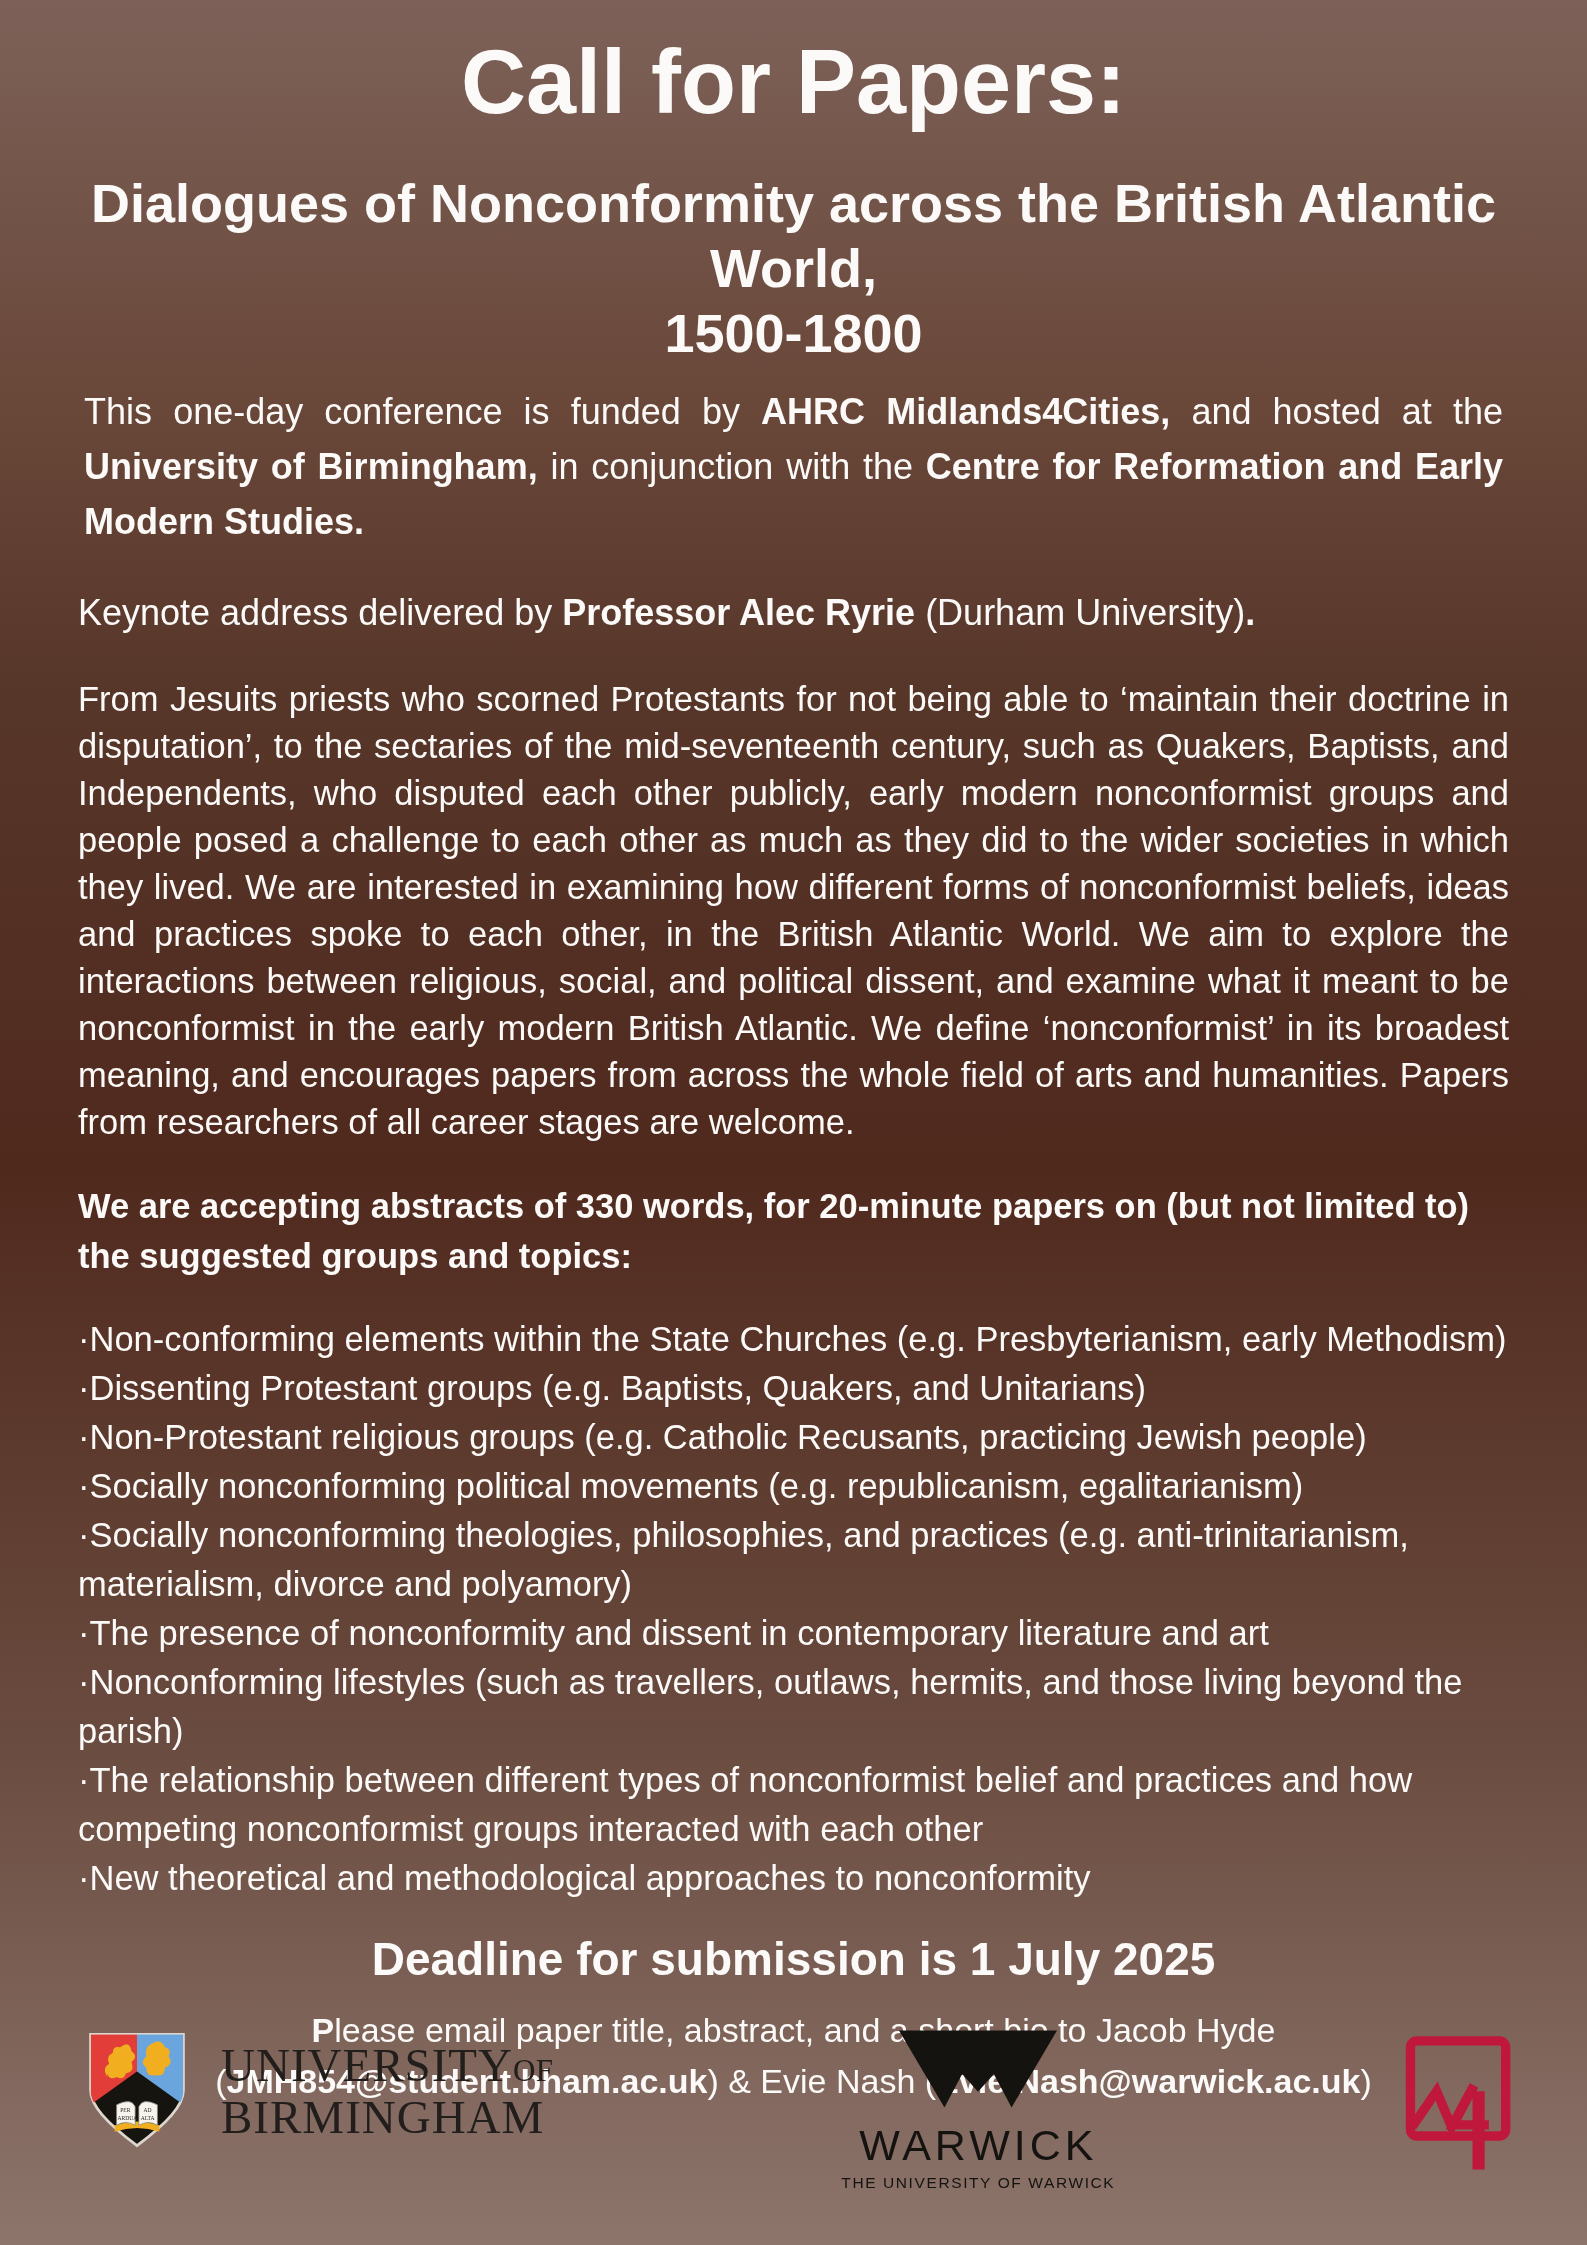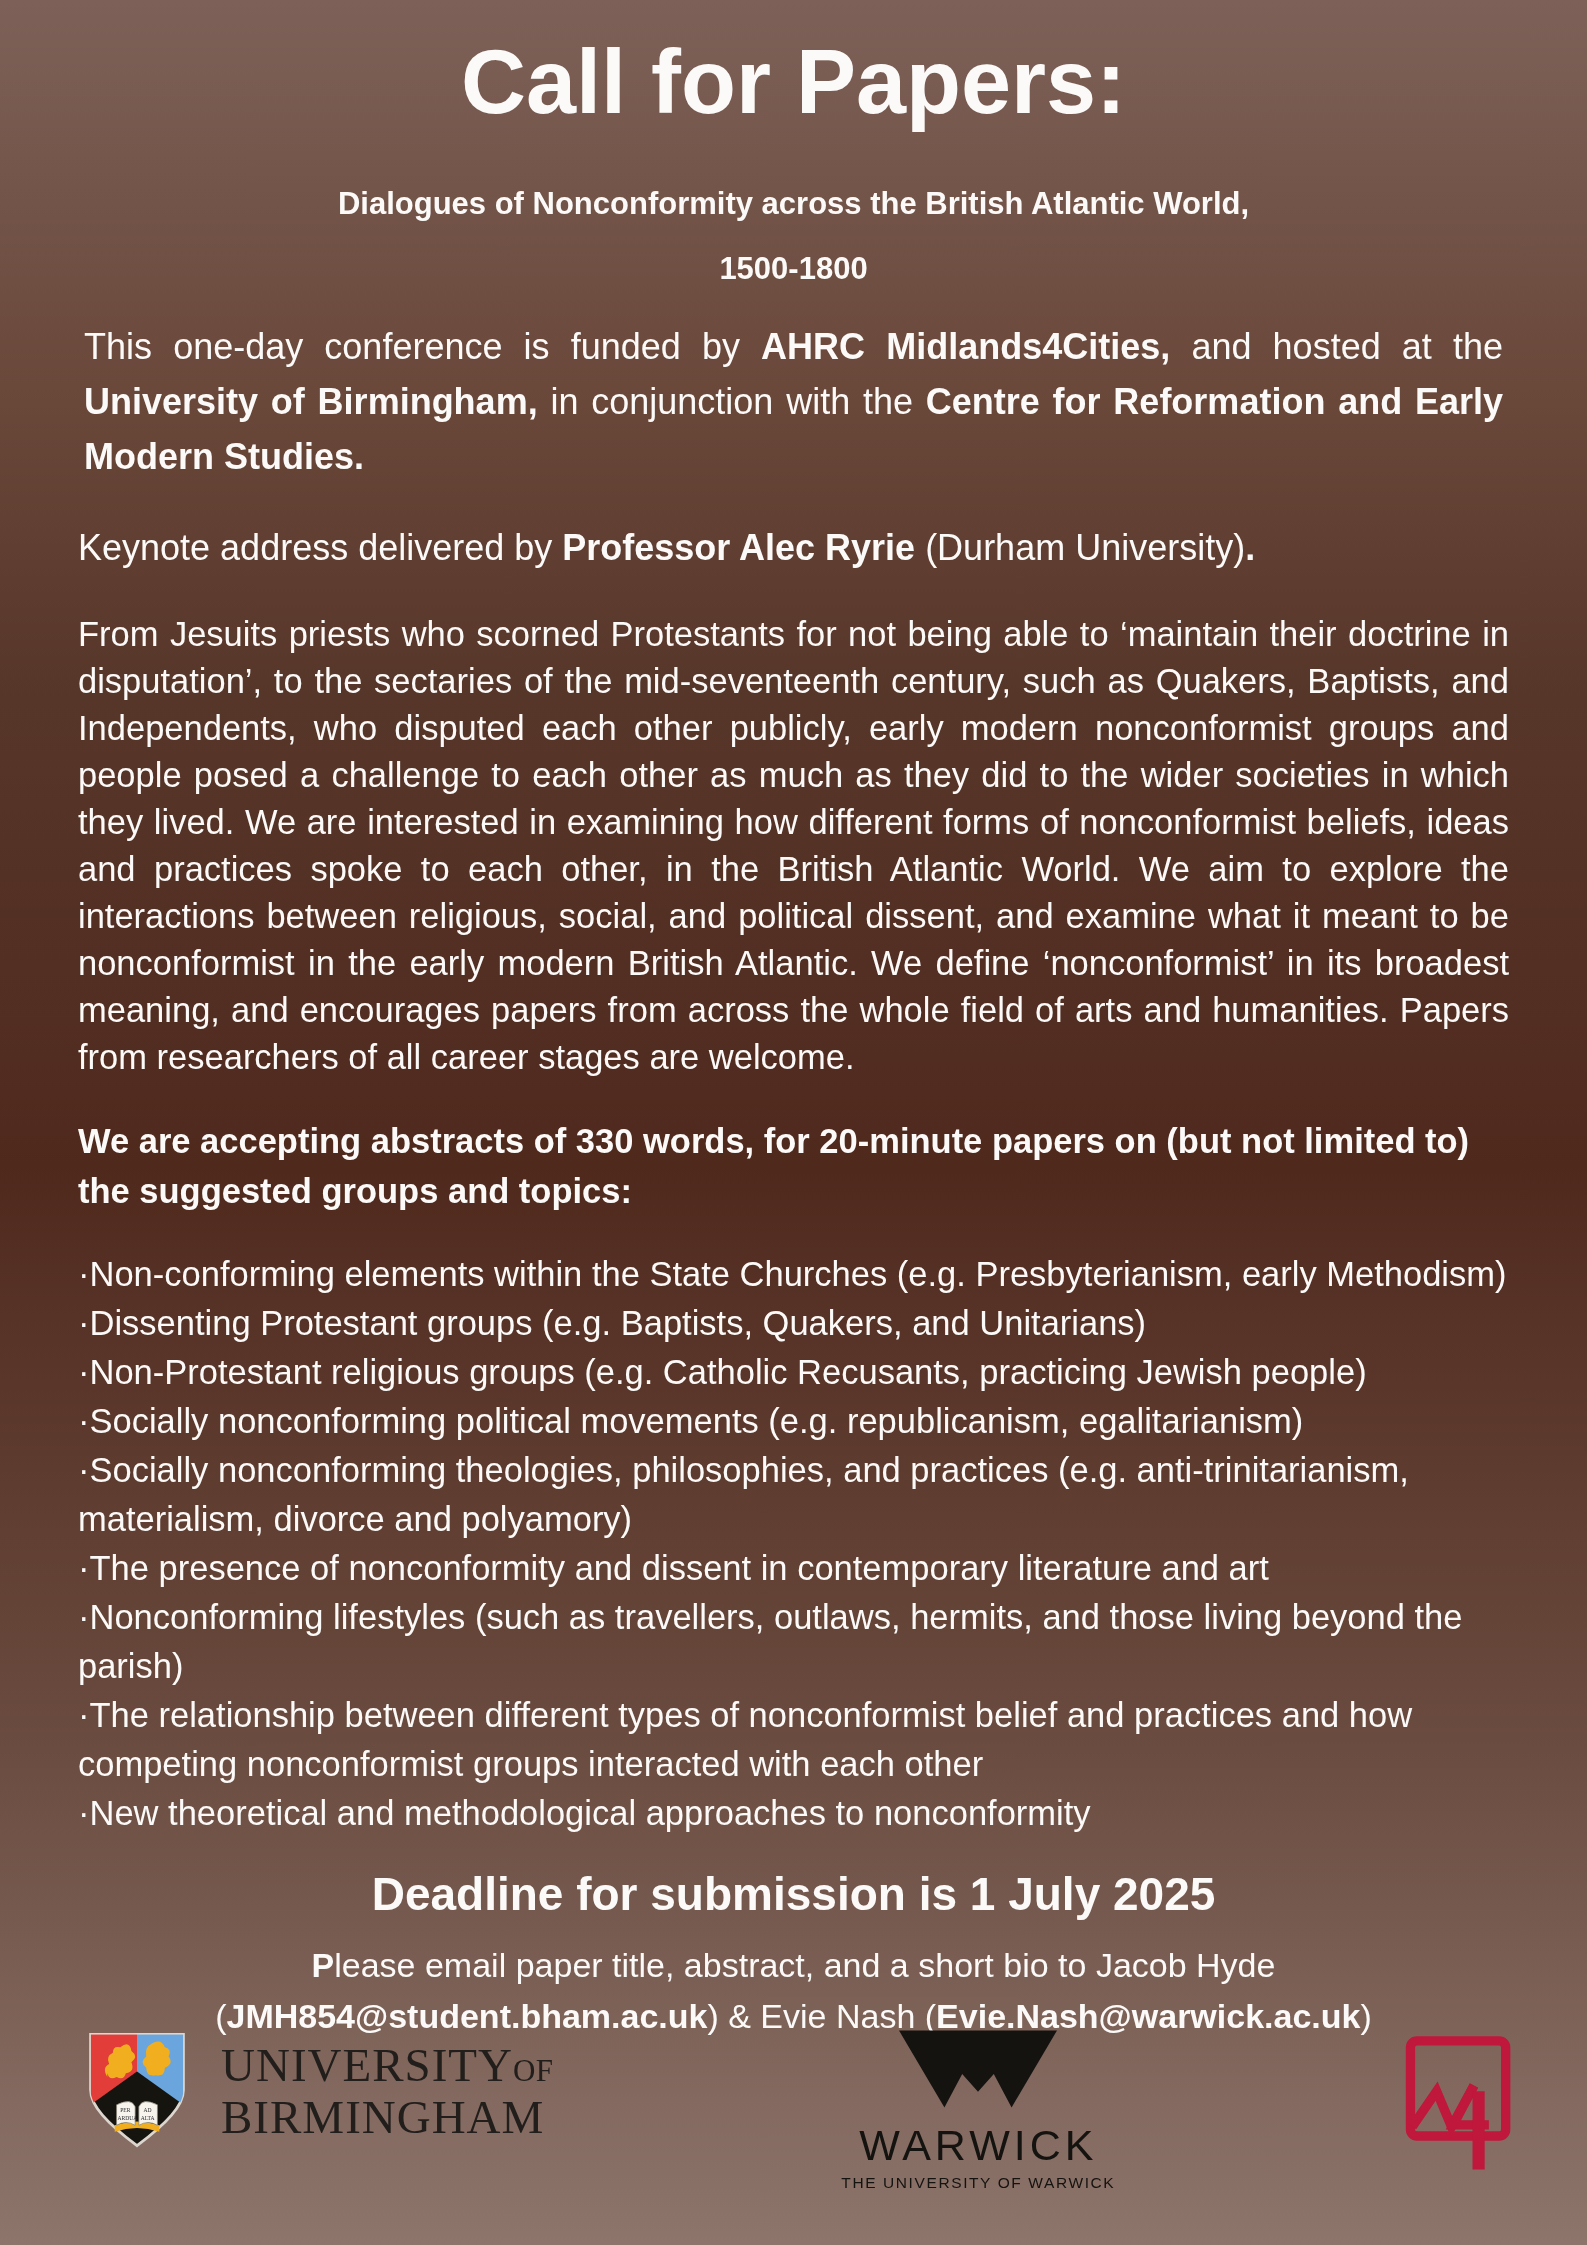--- a/index.html
+++ b/index.html
@@ -30,21 +30,21 @@
     font-size: 90px;
     line-height: 1.08;
     font-weight: 700;
     letter-spacing: 0px;
   }
 
   .subtitle {
     margin-top: 40px;
     padding: 0 74px;
     text-align: center;
-    font-size: 31px;
+    font-size: 54px;
     line-height: 65px;
     font-weight: 700;
   }
 
   .intro {
     margin-top: 18px;
     padding: 0 84px;
     font-size: 36px;
     line-height: 55px;
     text-align: justify;

